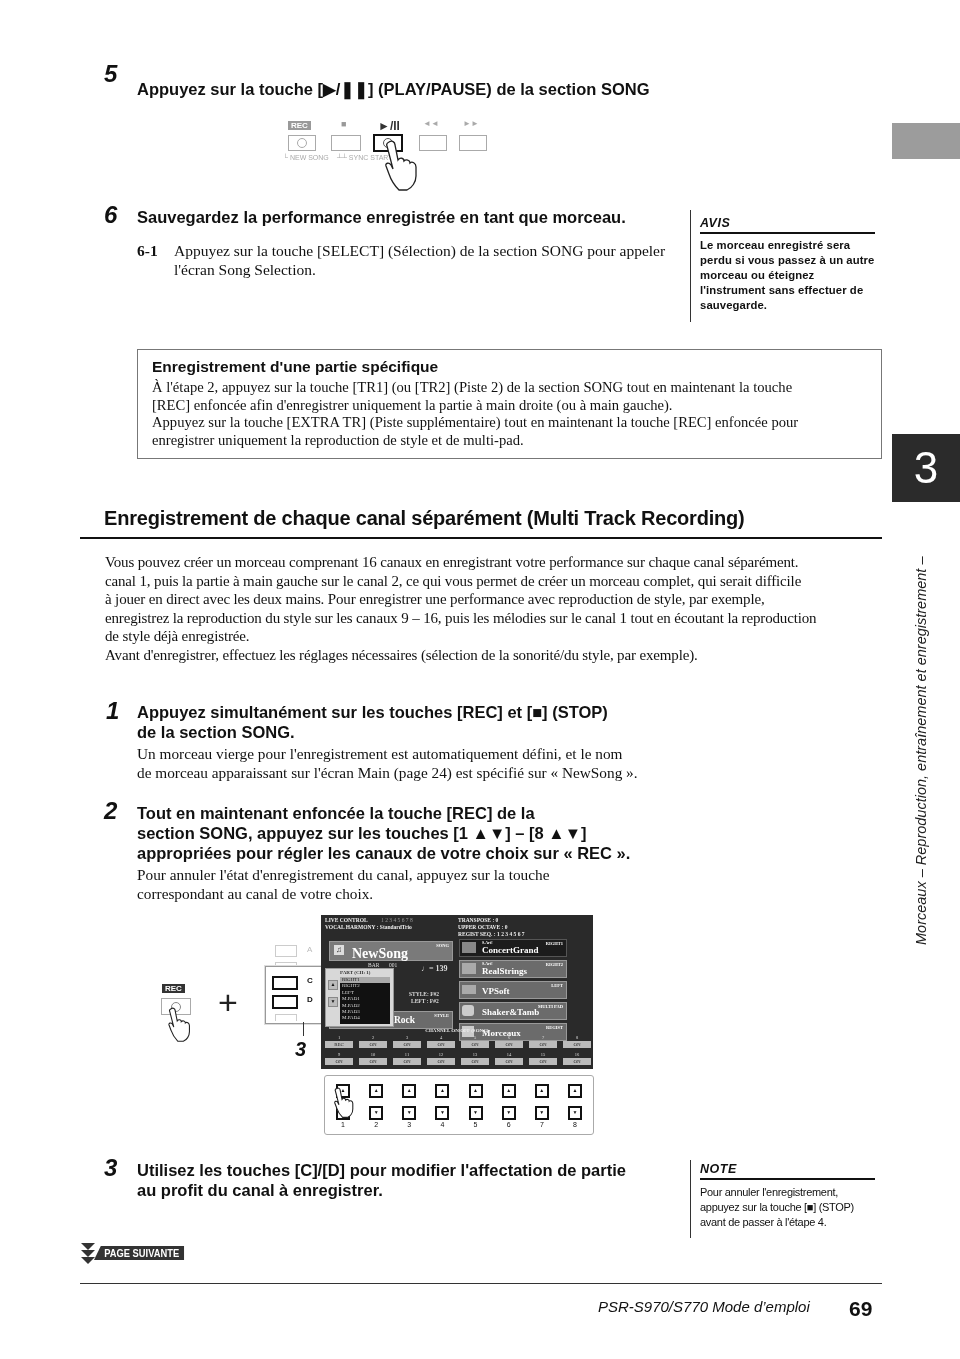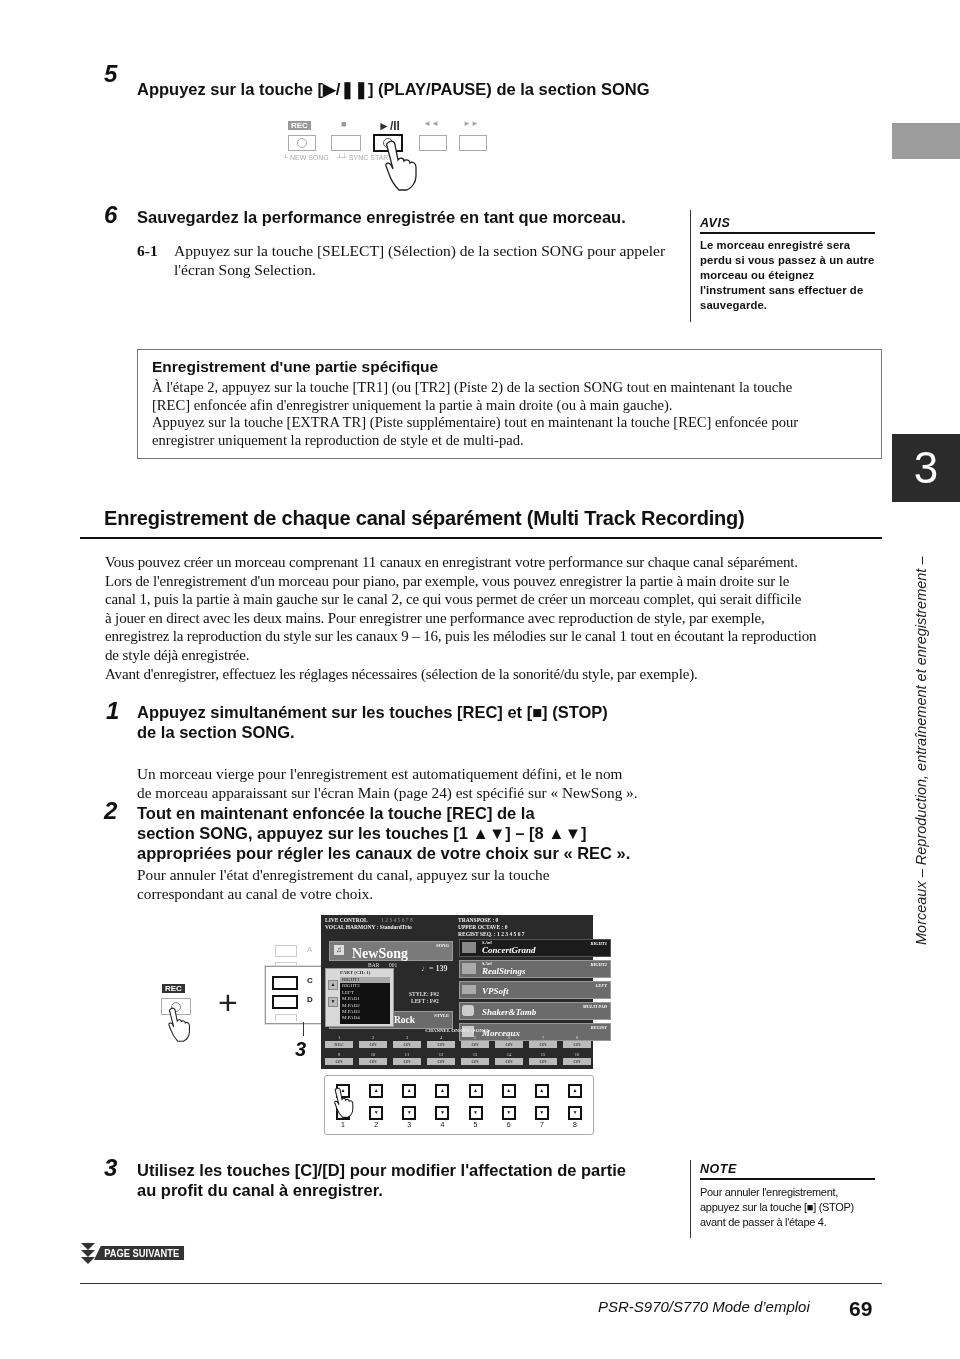--- a/index.html
+++ b/index.html
@@ -76,35 +76,34 @@
 </div>
 
 <div class="abs sans" style="left:892px;top:434px;width:68px;height:68px;background:#2b2b2b;color:#fff;font-size:44px;text-align:center;line-height:68px;">3</div>
 
 <div class="abs sans" style="left:913px;top:945px;transform-origin:0 0;transform:rotate(-90deg);white-space:nowrap;font-style:italic;font-size:14.5px;color:#222;">Morceaux – Reproduction, entraînement et enregistrement –</div>
 
 <div class="abs sans" style="left:104px;top:507px;font-weight:bold;font-size:20px;letter-spacing:-0.2px;">Enregistrement de chaque canal séparément (Multi Track Recording)</div>
 <div class="abs" style="left:80px;top:537px;width:802px;height:2px;background:#111;"></div>
 
 <div class="abs body" style="left:105px;top:553px;font-size:15px;line-height:18.6px;white-space:nowrap;letter-spacing:-0.15px;">
-  <div>Vous pouvez créer un morceau comprenant 11 canaux en enregistrant votre performance sur chaque canal séparément.</div>
-  <div>Lors de l'enregistrement d'un morceau pour piano, par exemple, vous pouvez enregistrer la partie à main droite sur le</div>
+  <div>Vous pouvez créer un morceau comprenant 16 canaux en enregistrant votre performance sur chaque canal séparément.</div>
   <div>canal 1, puis la partie à main gauche sur le canal 2, ce qui vous permet de créer un morceau complet, qui serait difficile</div>
   <div>à jouer en direct avec les deux mains. Pour enregistrer une performance avec reproduction de style, par exemple,</div>
   <div>enregistrez la reproduction du style sur les canaux 9 – 16, puis les mélodies sur le canal 1 tout en écoutant la reproduction</div>
   <div>de style déjà enregistrée.</div>
   <div>Avant d'enregistrer, effectuez les réglages nécessaires (sélection de la sonorité/du style, par exemple).</div>
 </div>
 
 <div class="abs stepnum" style="left:106px;top:697px;">1</div>
 <div class="abs steptitle" style="left:137px;top:702px;">
   <div>Appuyez simultanément sur les touches [REC] et [■] (STOP)</div>
   <div>de la section SONG.</div>
 </div>
-<div class="abs body" style="left:137px;top:745px;white-space:nowrap;font-size:15.3px;margin-top:20px;">
+<div class="abs body" style="left:137px;top:745px;white-space:nowrap;font-size:15.3px;">
   <div>Un morceau vierge pour l'enregistrement est automatiquement défini, et le nom</div>
   <div>de morceau apparaissant sur l'écran Main (page 24) est spécifié sur « NewSong ».</div>
 </div>
 
 <div class="abs stepnum" style="left:104px;top:797px;">2</div>
 <div class="abs steptitle" style="left:137px;top:803px;">
   <div>Tout en maintenant enfoncée la touche [REC] de la</div>
   <div>section SONG, appuyez sur les touches [1 ▲▼] – [8 ▲▼]</div>
   <div>appropriées pour régler les canaux de votre choix sur « REC ».</div>
 </div>
@@ -155,21 +154,21 @@
     <div class="abs" style="left:70px;top:54px;font-size:5.5px;">1</div>
     <div class="abs" style="left:100px;top:49px;font-size:8px;font-weight:bold;">♩= 139</div>
     <div class="abs" style="left:88px;top:76px;font-size:5.5px;font-weight:bold;">STYLE: F#2</div>
     <div class="abs" style="left:90px;top:83px;font-size:5.5px;font-weight:bold;">LEFT : F#2</div>
 
     <div class="abs lcd-tile" style="left:8px;top:96px;width:122px;height:16px;">
       <span style="position:absolute;left:64px;top:3px;font-size:9.5px;">Rock</span>
       <span style="position:absolute;right:3px;top:1px;font-size:4.5px;">STYLE</span>
     </div>
 
-    <div class="abs" style="left:138px;top:24px;width:152px;font-style:italic;">
+    <div class="abs" style="left:138px;top:24px;width:108px;">
       <div class="lcd-tile" style="position:relative;height:16px;margin-bottom:3px;background:#1c1c1c;border-color:#555;">
         <span style="position:absolute;left:2px;top:2px;width:14px;height:11px;background:#888;"></span>
         <span style="position:absolute;left:22px;top:0px;font-size:4px;">S.Art!</span>
         <span style="position:absolute;left:22px;top:5px;font-size:9px;">ConcertGrand</span>
         <span style="position:absolute;right:3px;top:1px;font-size:4.5px;">RIGHT1</span>
       </div>
       <div class="lcd-tile" style="position:relative;height:16px;margin-bottom:3px;">
         <span style="position:absolute;left:2px;top:2px;width:14px;height:11px;background:#aaa;"></span>
         <span style="position:absolute;left:22px;top:0px;font-size:4px;">S.Art!</span>
         <span style="position:absolute;left:22px;top:5px;font-size:9px;">RealStrings</span>

